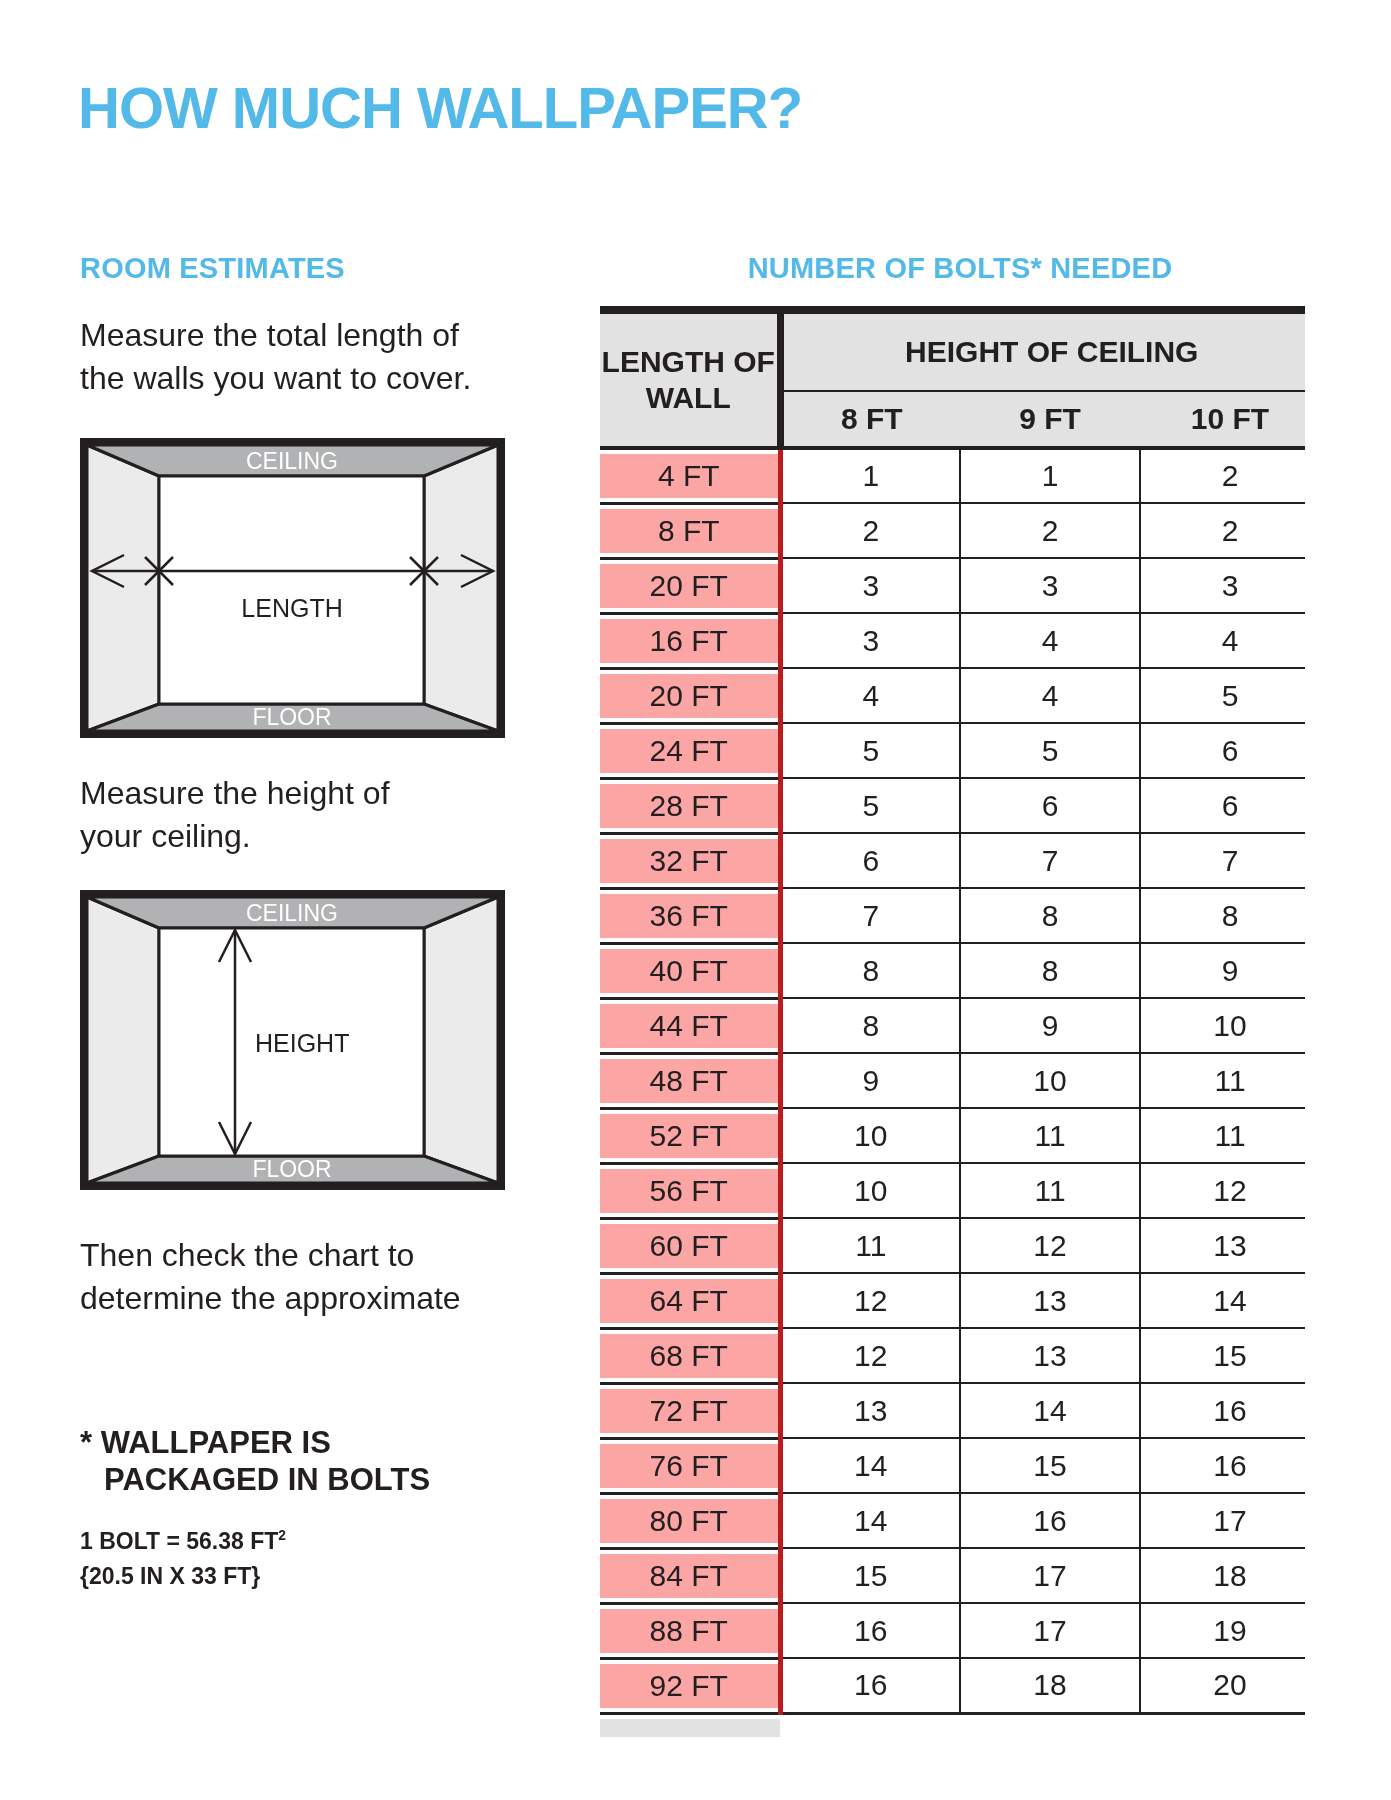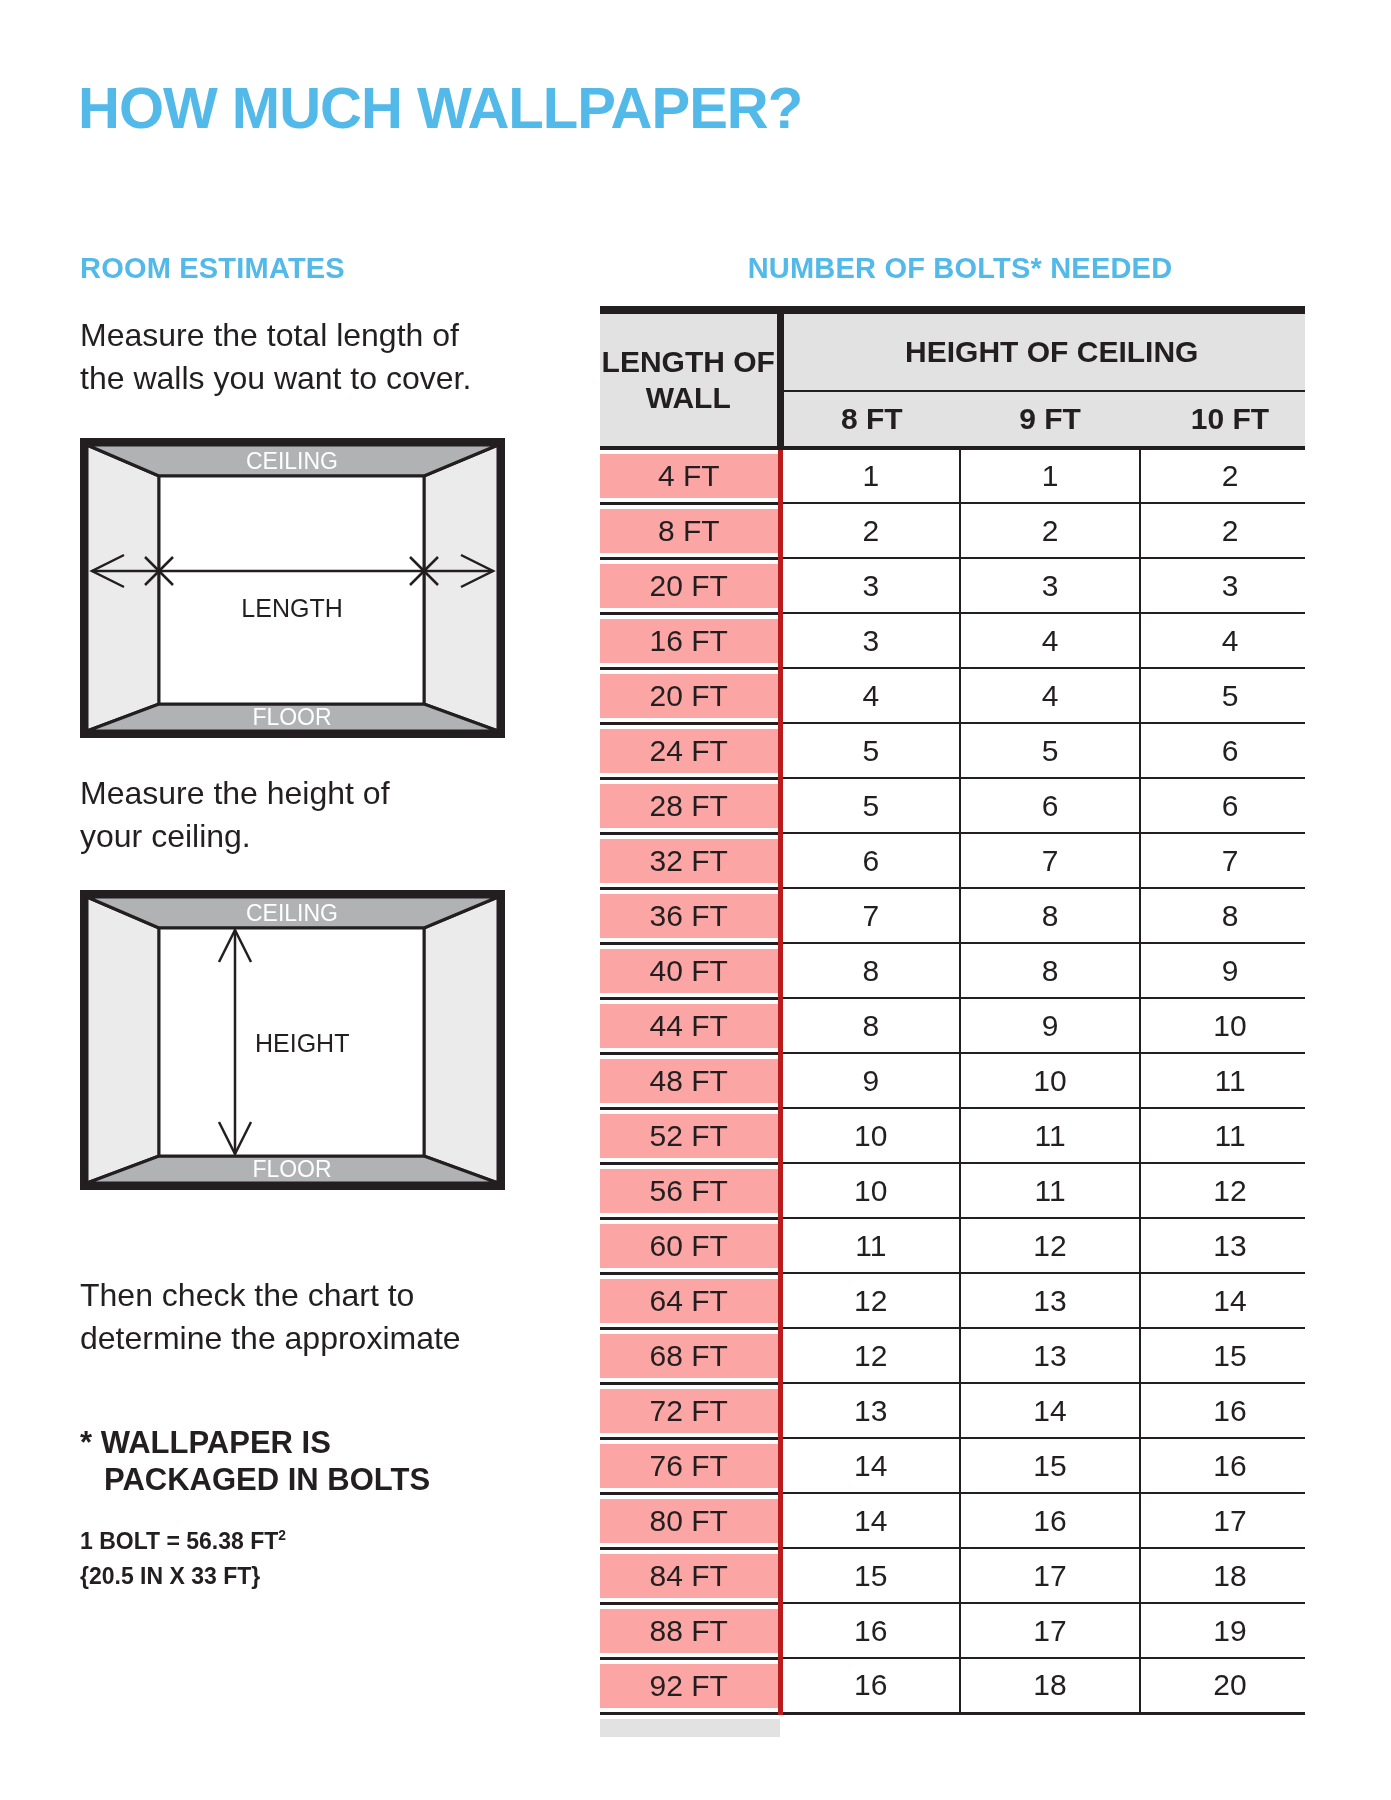--- a/index.html
+++ b/index.html
@@ -12,21 +12,21 @@
     left:78px;top:74px;font-size:58px;font-weight:bold;color:#52b9e8;letter-spacing:-1px;
   }
   .section-heading{
     font-size:29px;font-weight:bold;color:#52b9e8;letter-spacing:0.2px;
   }
   .left-heading{left:80px;top:252px;}
   .table-heading{left:600px;top:252px;width:720px;text-align:center;}
   .body-text{font-size:32px;line-height:43px;color:#231f20;}
   .para1{left:80px;top:314px;}
   .para2{left:80px;top:772px;}
-  .para3{left:80px;top:1234px;margin-top:40px;}
+  .para3{left:80px;top:1234px;}
   .footnote{left:80px;top:1424px;font-size:31px;line-height:37px;font-weight:bold;}
   .footnote .indent{padding-left:24px;}
   .bolt-info{left:80px;top:1524px;font-size:23px;line-height:35px;font-weight:bold;}
   sup{font-size:0.6em;vertical-align:super;line-height:0;}
 
   .diagram{left:80px;width:425px;height:300px;}
   .diagram1{top:438px;}
   .diagram2{top:890px;}
 
   

